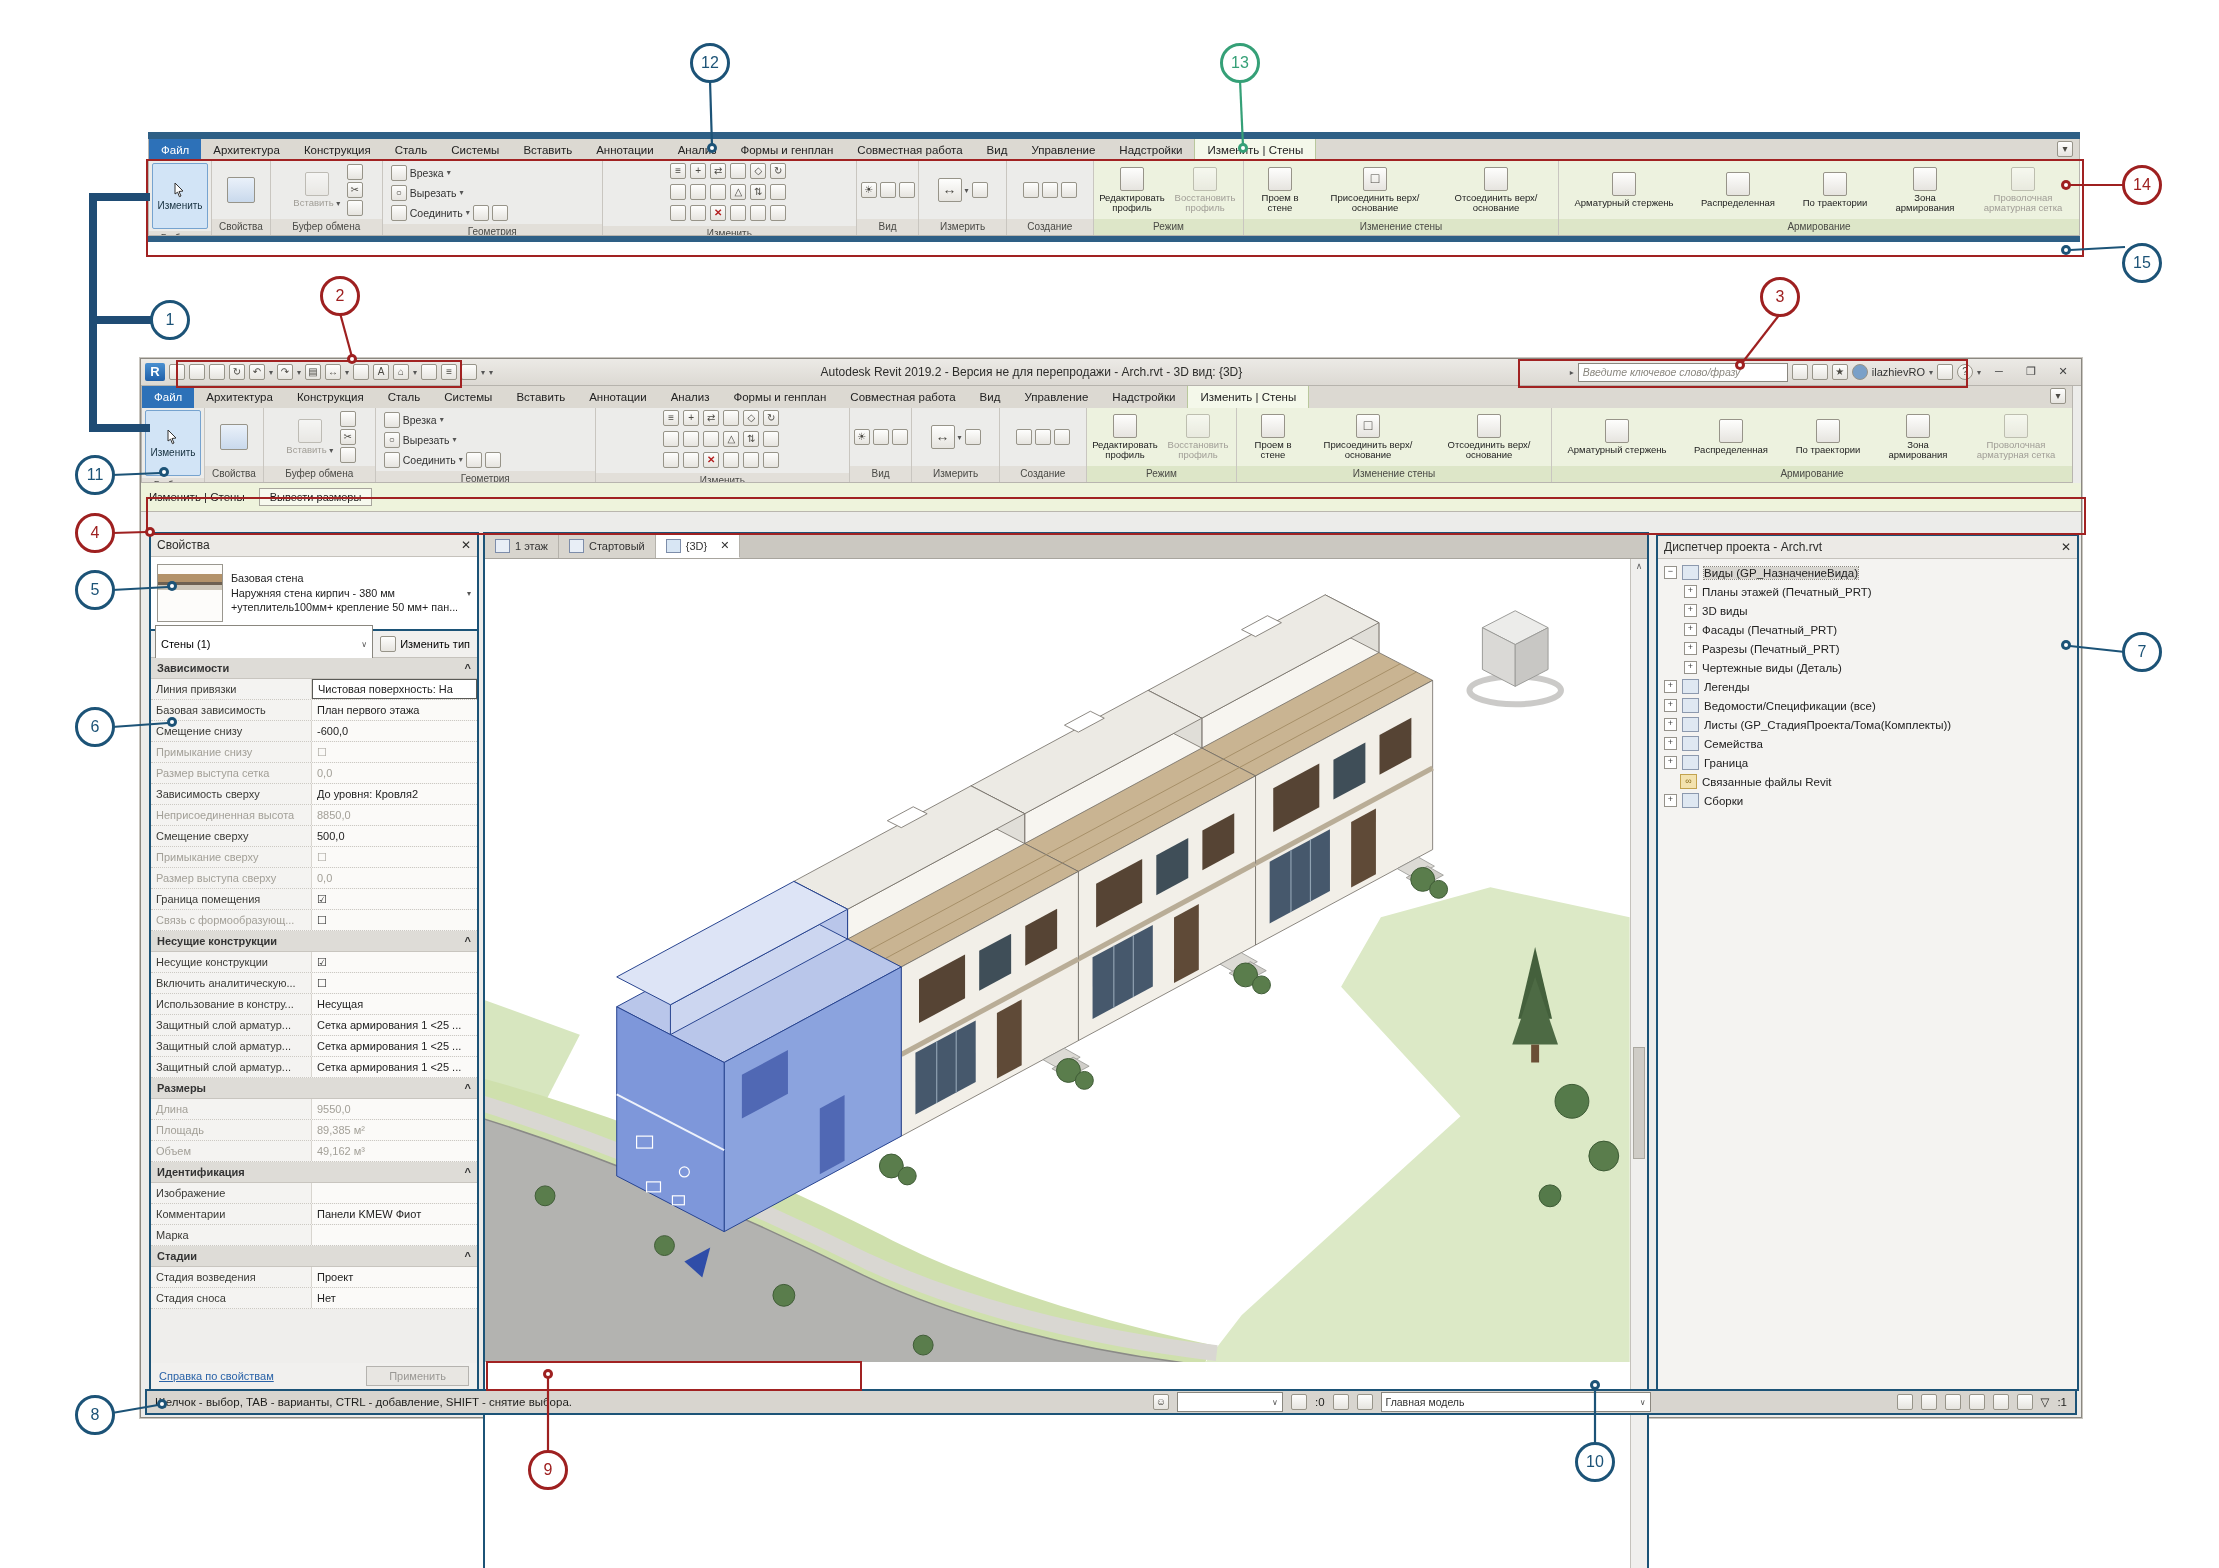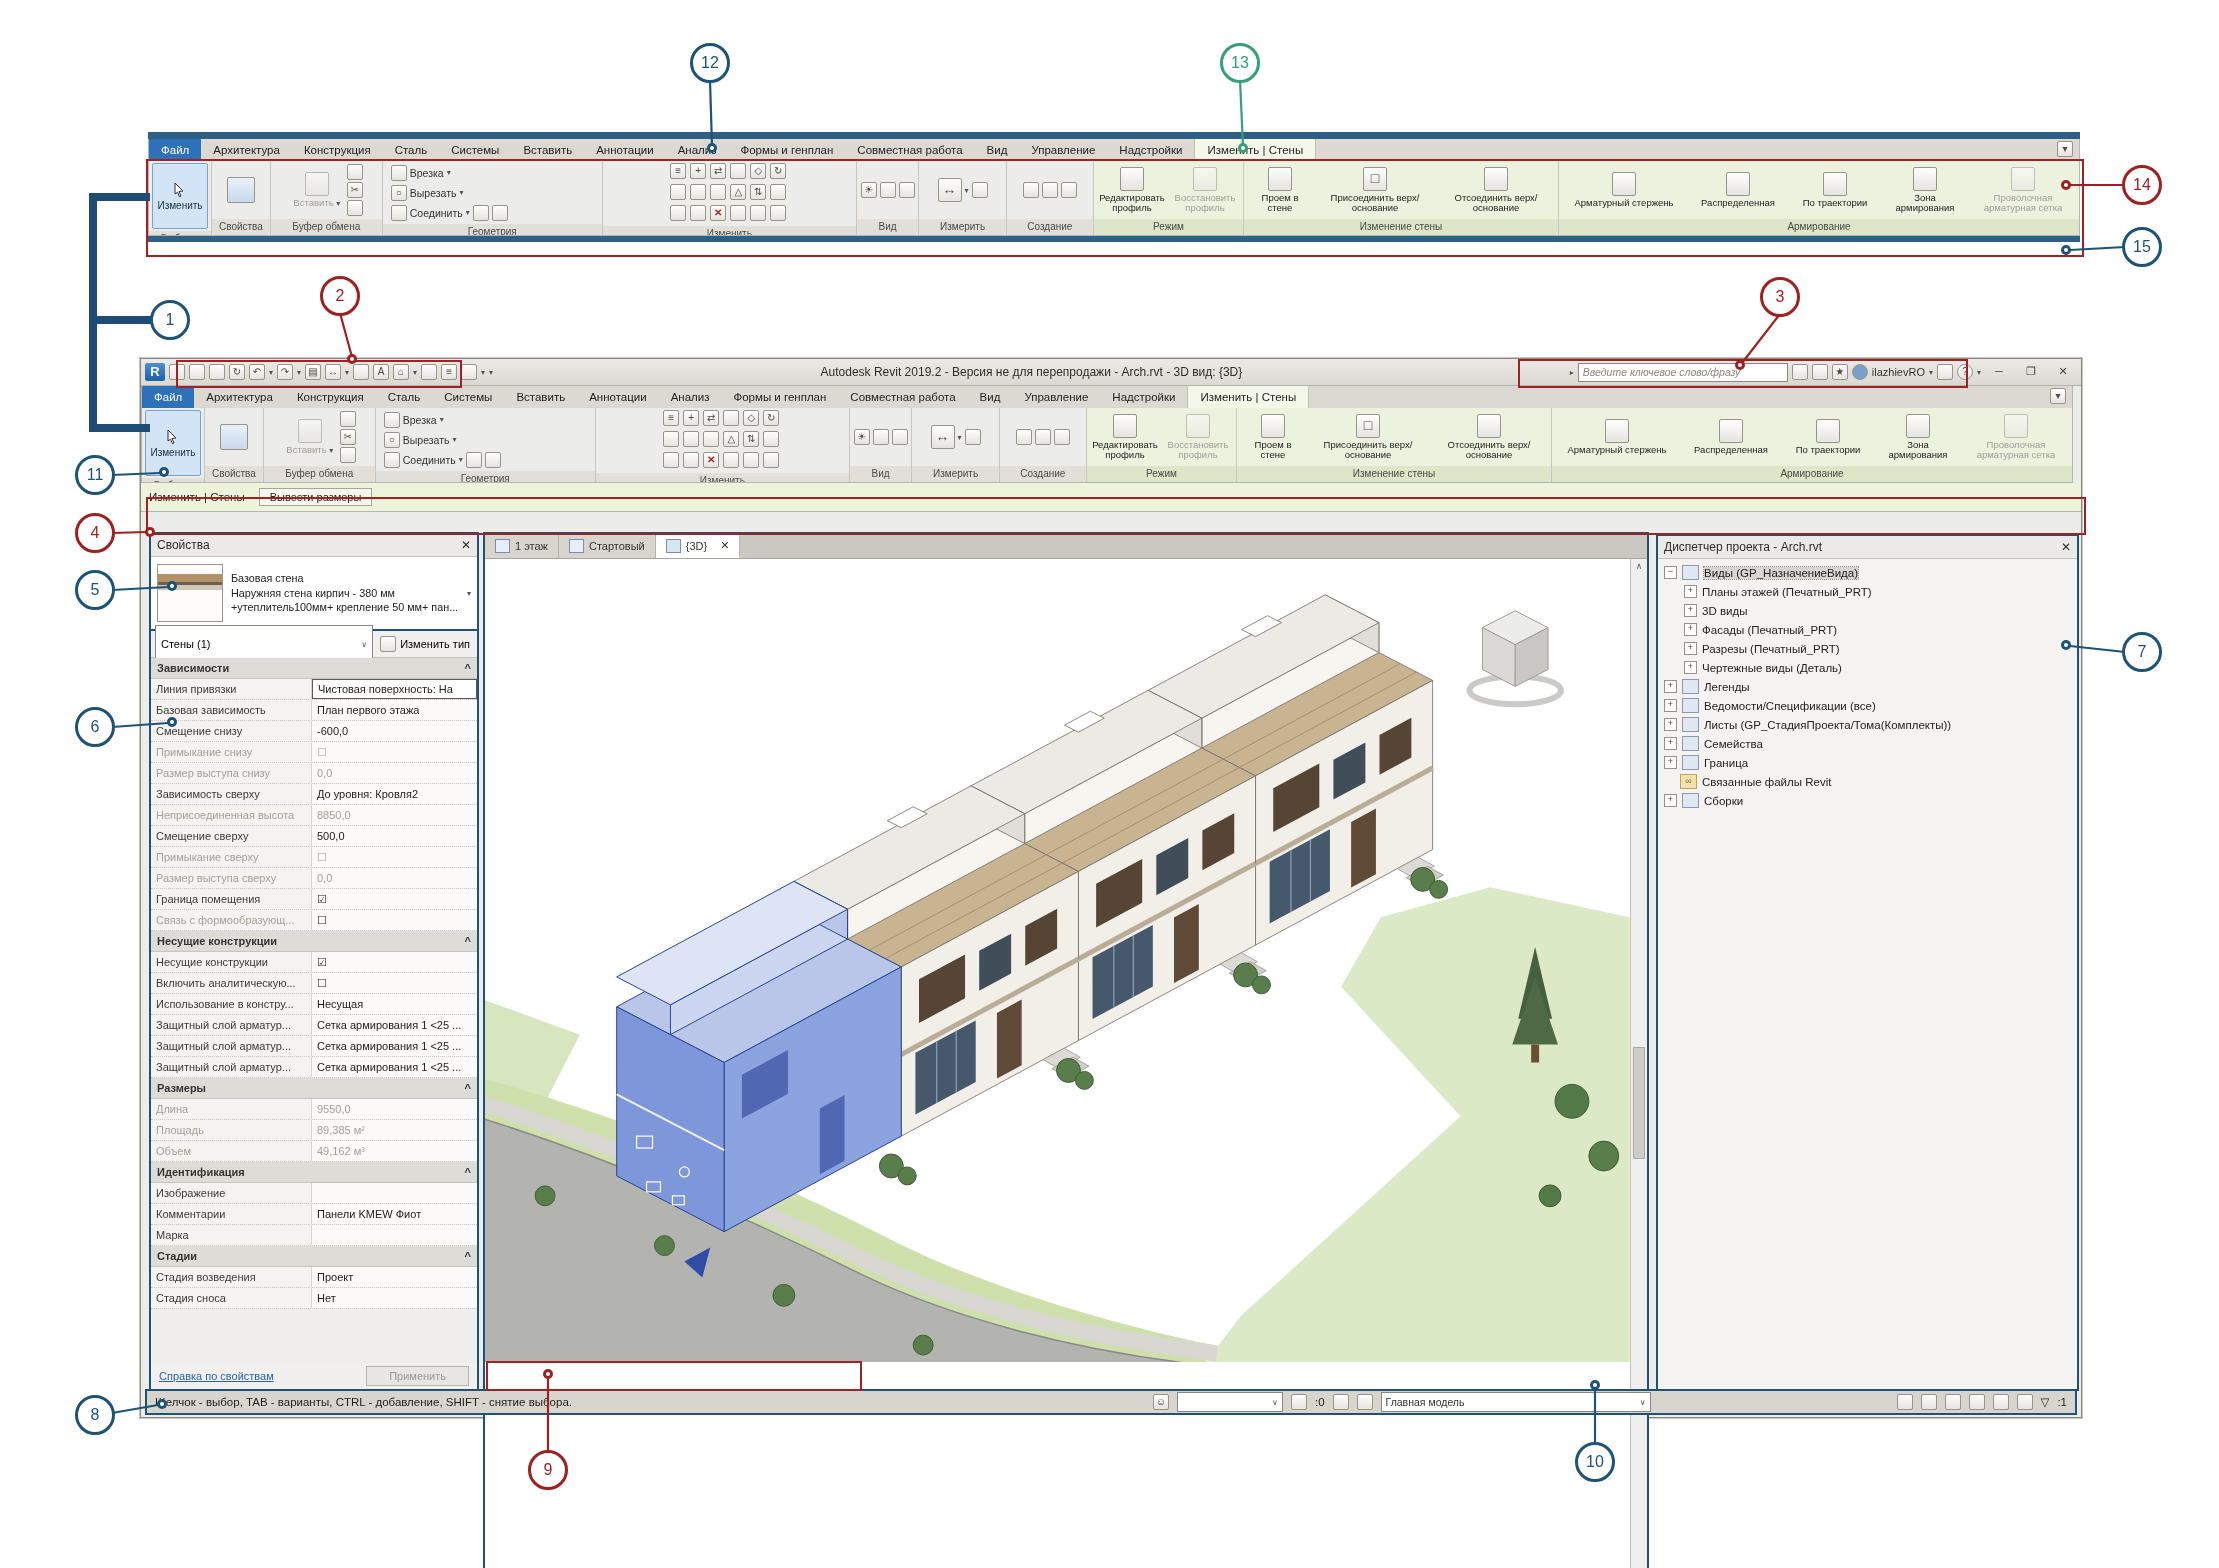--- a/index.html
+++ b/index.html
@@ -577,21 +577,21 @@
           </div>
         <div class="prow">
             <span class="pl">Смещение снизу</span>
             <span class="pv">-600,0</span>
           </div>
         <div class="prow dim">
             <span class="pl">Примыкание снизу</span>
             <span class="pv">☐</span>
           </div>
         <div class="prow dim">
-            <span class="pl">Размер выступа снизу</span>
+            <span class="pl">Размер выступа сетка</span>
             <span class="pv">0,0</span>
           </div>
         <div class="prow">
             <span class="pl">Зависимость сверху</span>
             <span class="pv">До уровня: Кровля2</span>
           </div>
         <div class="prow dim">
             <span class="pl">Неприсоединенная высота</span>
             <span class="pv">8850,0</span>
           </div>
@@ -1012,14 +1012,14 @@
   <div class="callout blue" style="left:95px;top:590px">5</div>
   <div class="callout blue" style="left:95px;top:727px">6</div>
   <div class="callout blue" style="left:2142px;top:652px">7</div>
   <div class="callout blue" style="left:95px;top:1415px">8</div>
   <div class="callout red" style="left:548px;top:1470px">9</div>
   <div class="callout blue" style="left:1595px;top:1462px">10</div>
   <div class="callout blue" style="left:95px;top:475px">11</div>
   <div class="callout blue" style="left:710px;top:63px">12</div>
   <div class="callout green" style="left:1240px;top:63px">13</div>
   <div class="callout red" style="left:2142px;top:185px">14</div>
-  <div class="callout blue" style="left:2142px;top:247px">15</div>
+  <div class="callout blue" style="left:2142px;top:263px">15</div>
 </div>
 
 </body></html>

